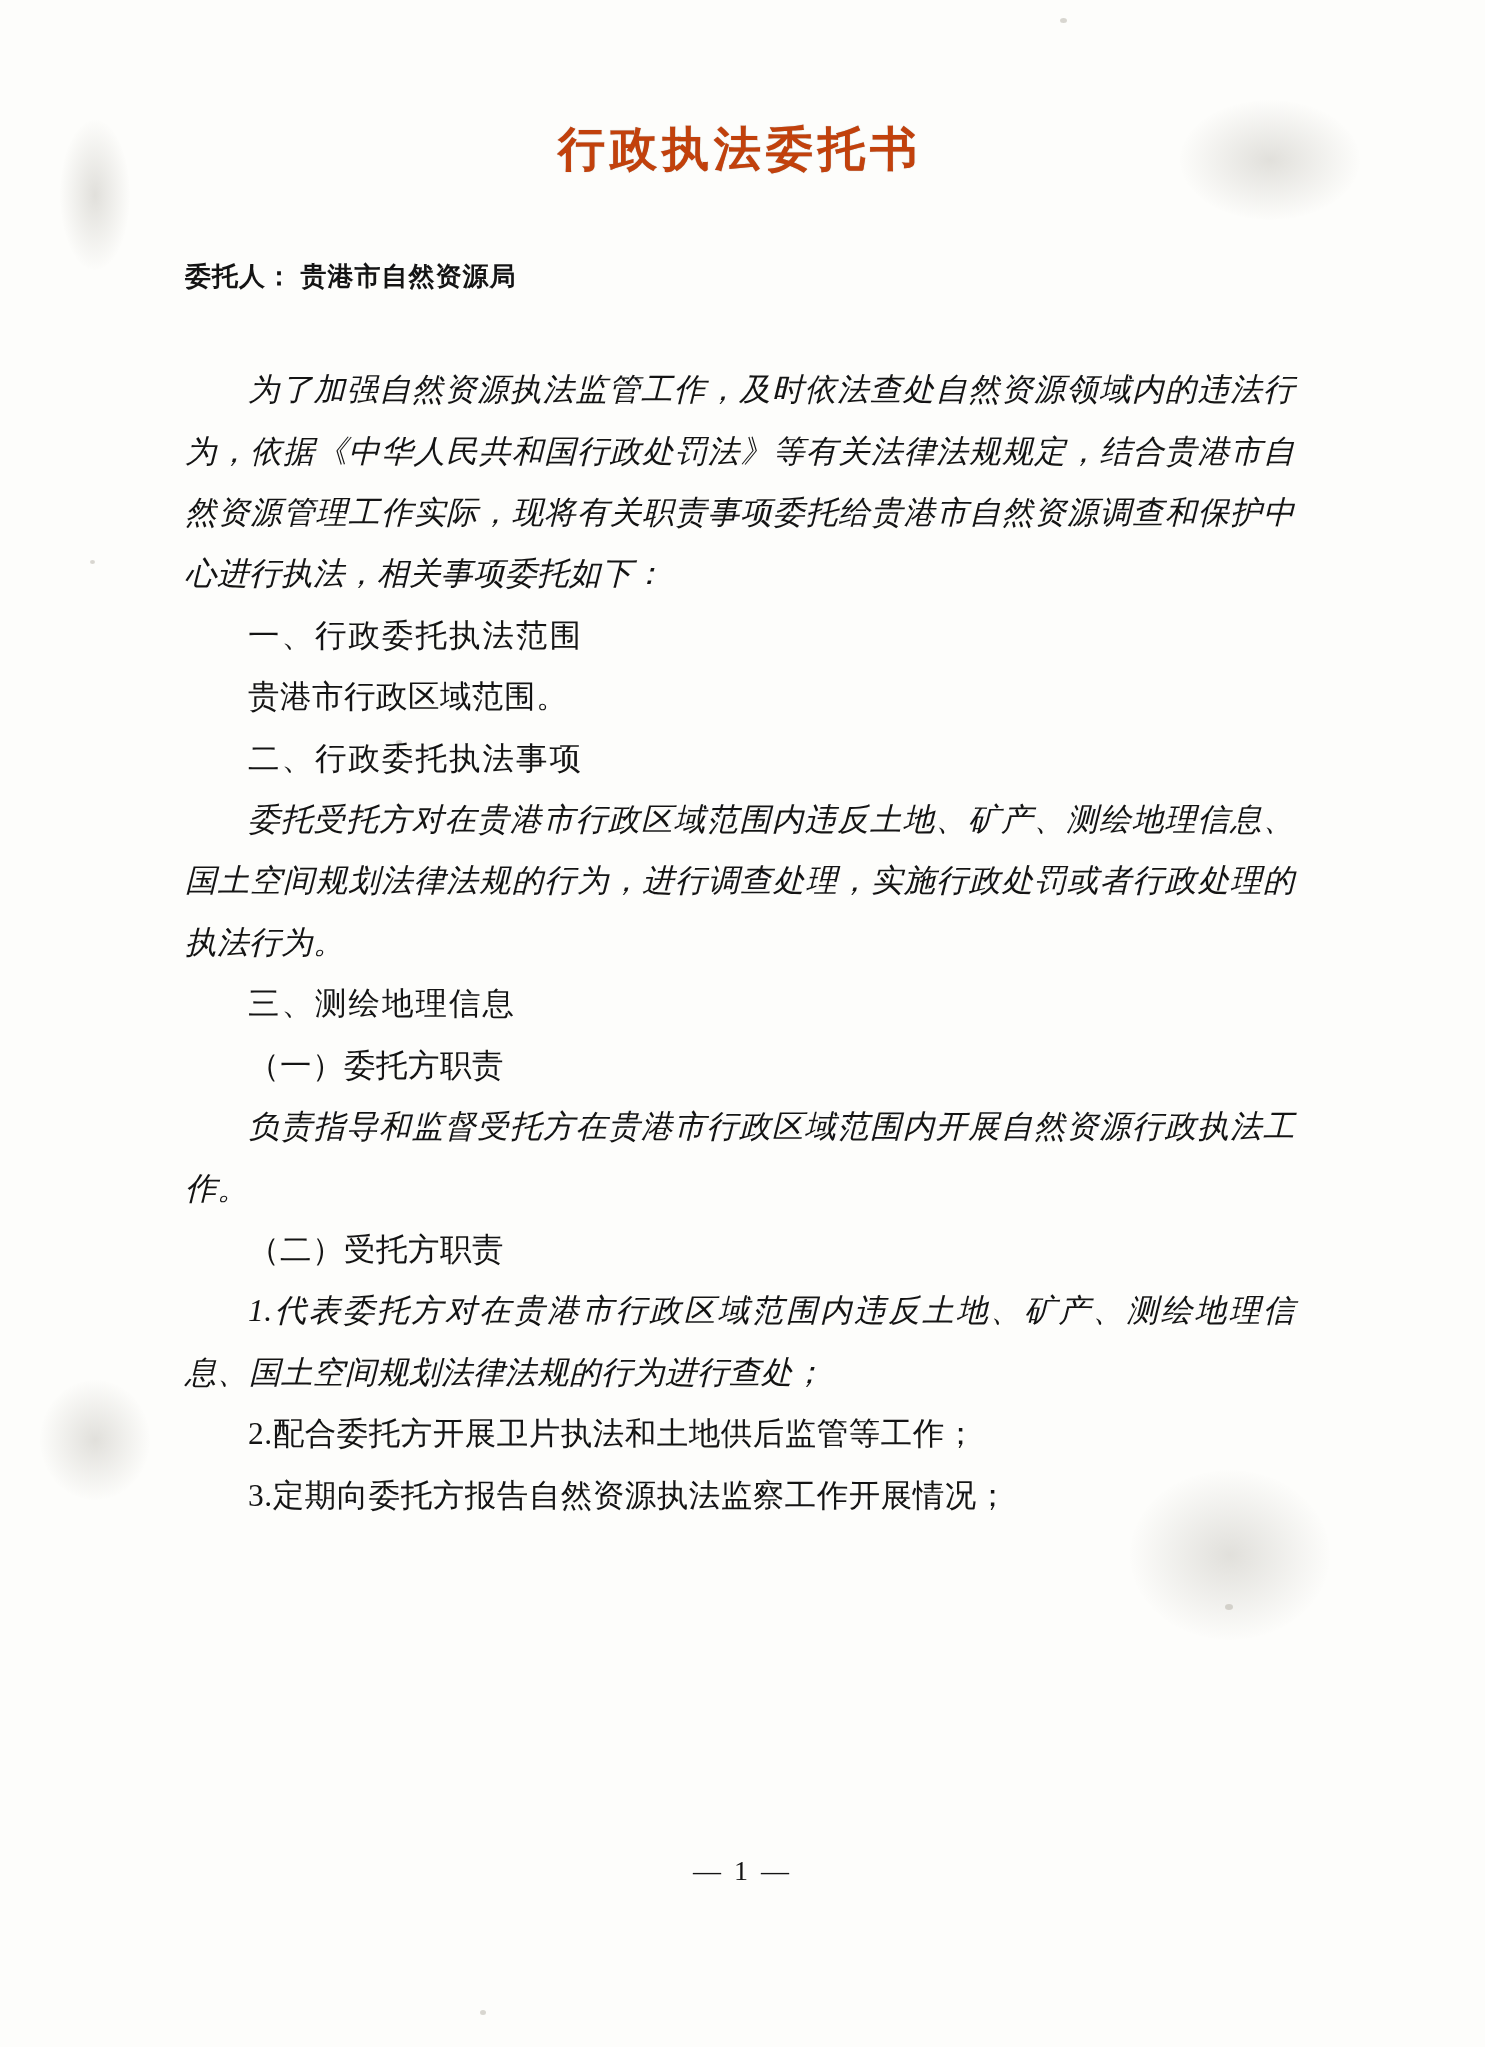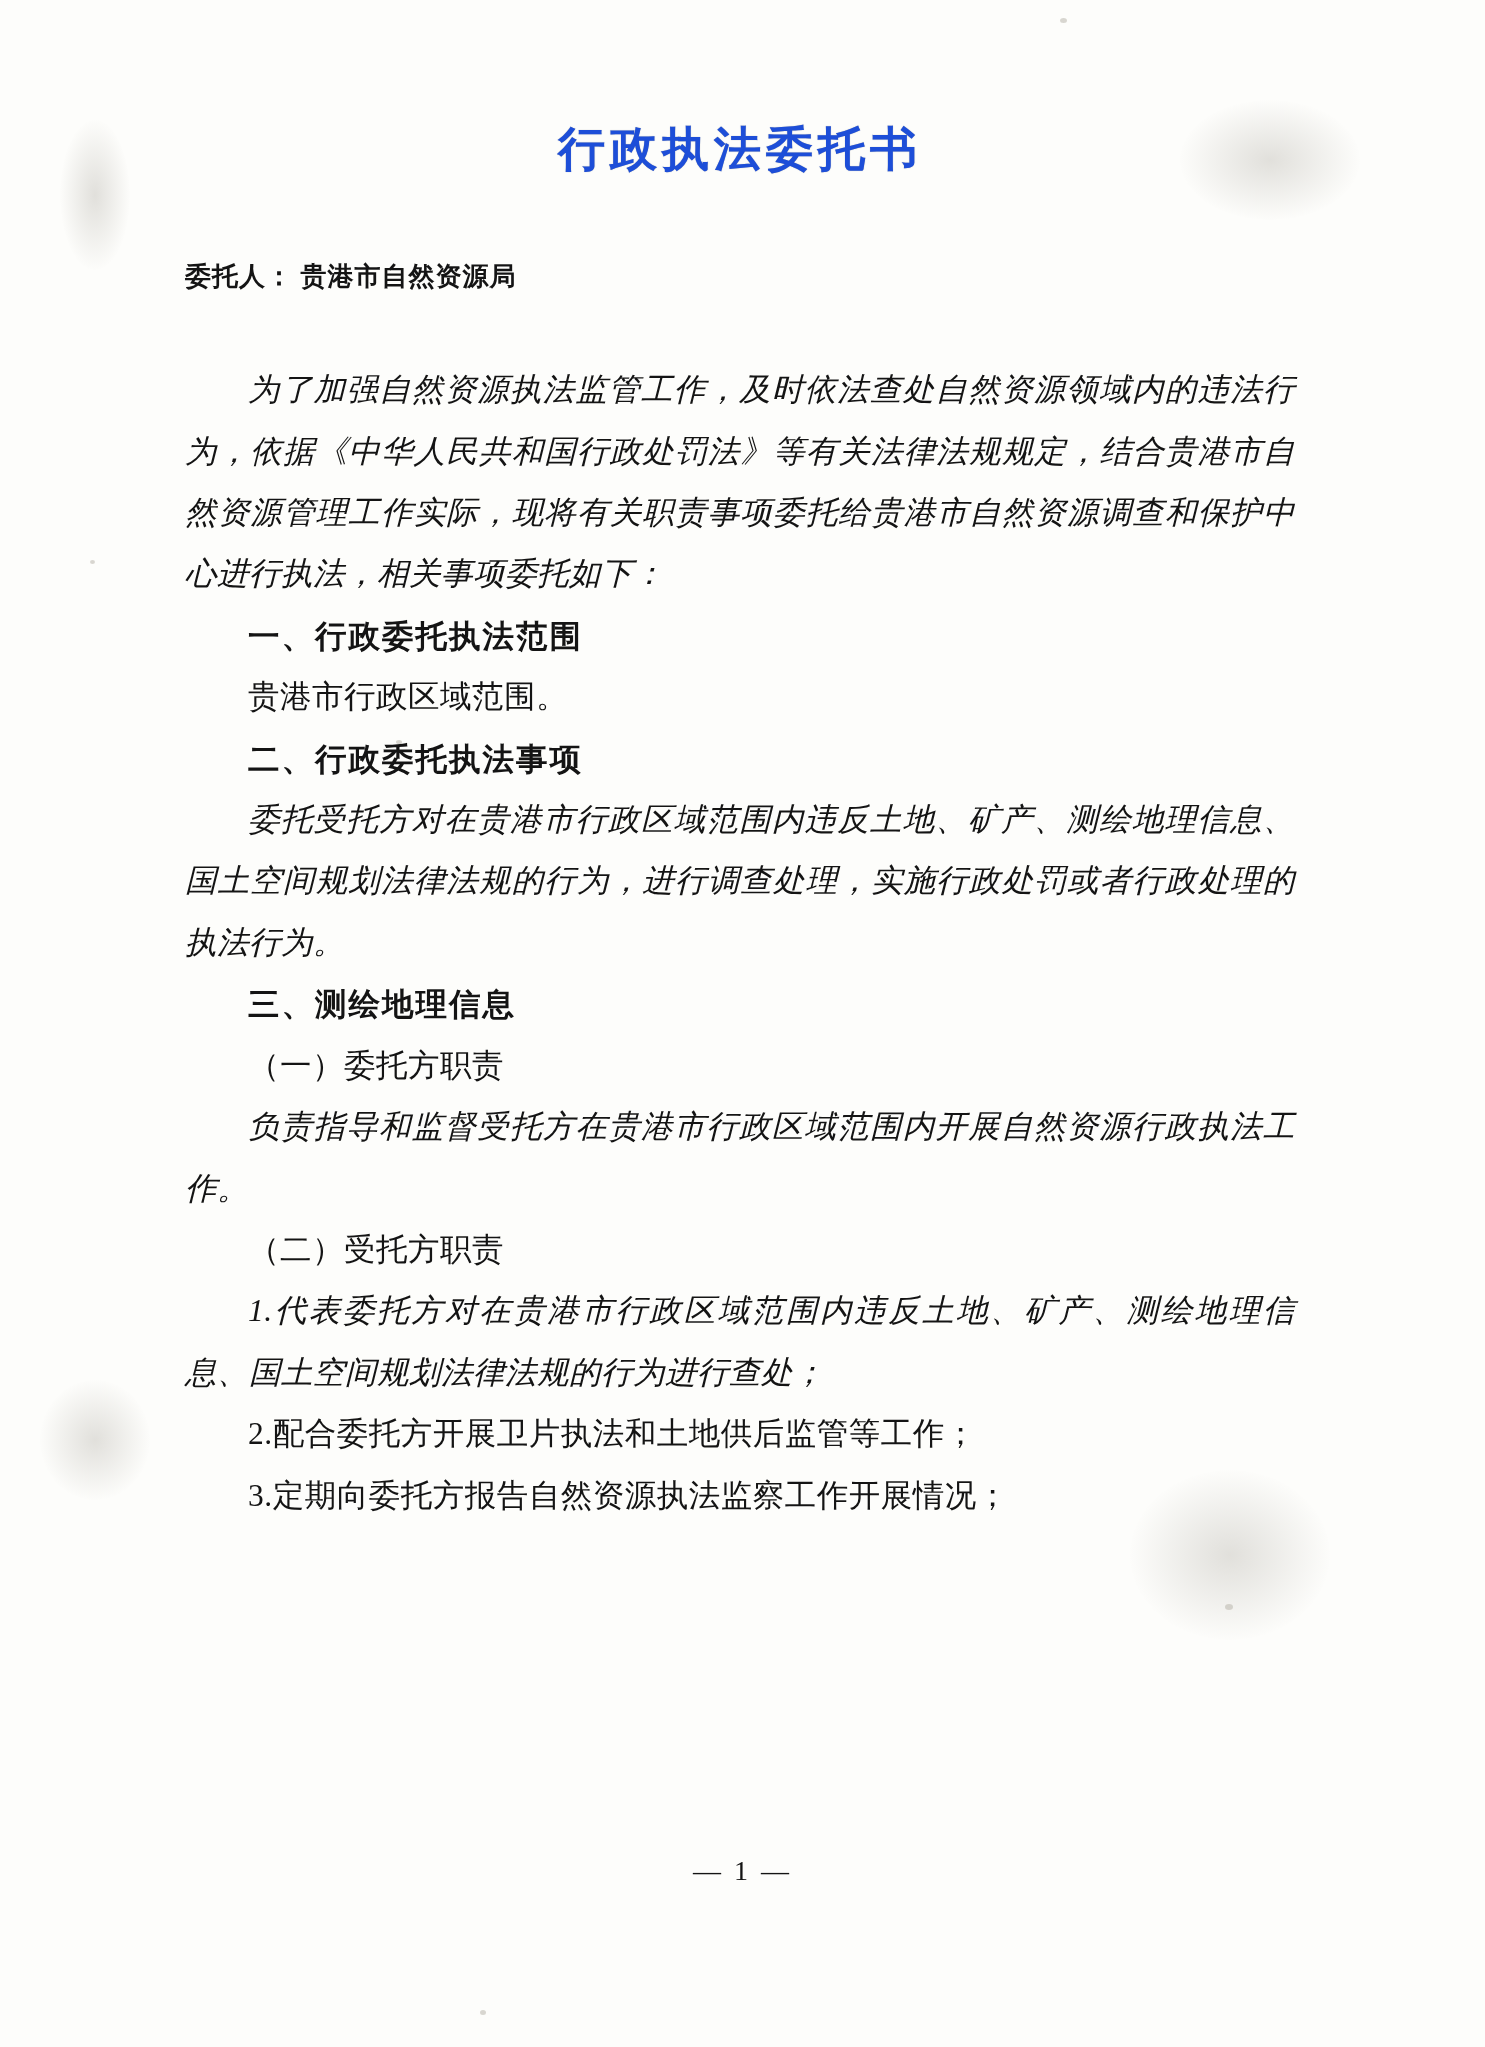--- a/index.html
+++ b/index.html
@@ -35,21 +35,21 @@
     top: 0;
     width: 1110px;
   }
   .doc-title {
     margin-top: 118px;
     text-align: center;
     font-size: 47px;
     font-weight: bold;
     letter-spacing: 5px;
     font-family: "DejaVu Serif", "Liberation Serif", serif;
-    color: #1d4ed8;
+    color: #c2410c;
     text-shadow: 0 0 1px rgba(0,0,0,.35);
   }
   .meta {
     margin-top: 72px;
     font-size: 26px;
     line-height: 1.85;
     letter-spacing: 1px;
     font-weight: bold;
   }
   .meta .line { white-space: nowrap; }
@@ -62,21 +62,21 @@
     text-justify: inter-ideograph;
   }
   p.para {
     margin: 0 0 0 0;
     text-indent: 2em;
     font-style: italic;
   }
   p.heading {
     margin: 0;
     text-indent: 2em;
-    font-weight: bold;
+    font-weight: normal;
     font-family: "DejaVu Serif", "Liberation Serif", serif;
     letter-spacing: 2px;
   }
   p.plain {
     margin: 0;
     text-indent: 2em;
   }
   .page-number {
     position: absolute;
     left: 0;

